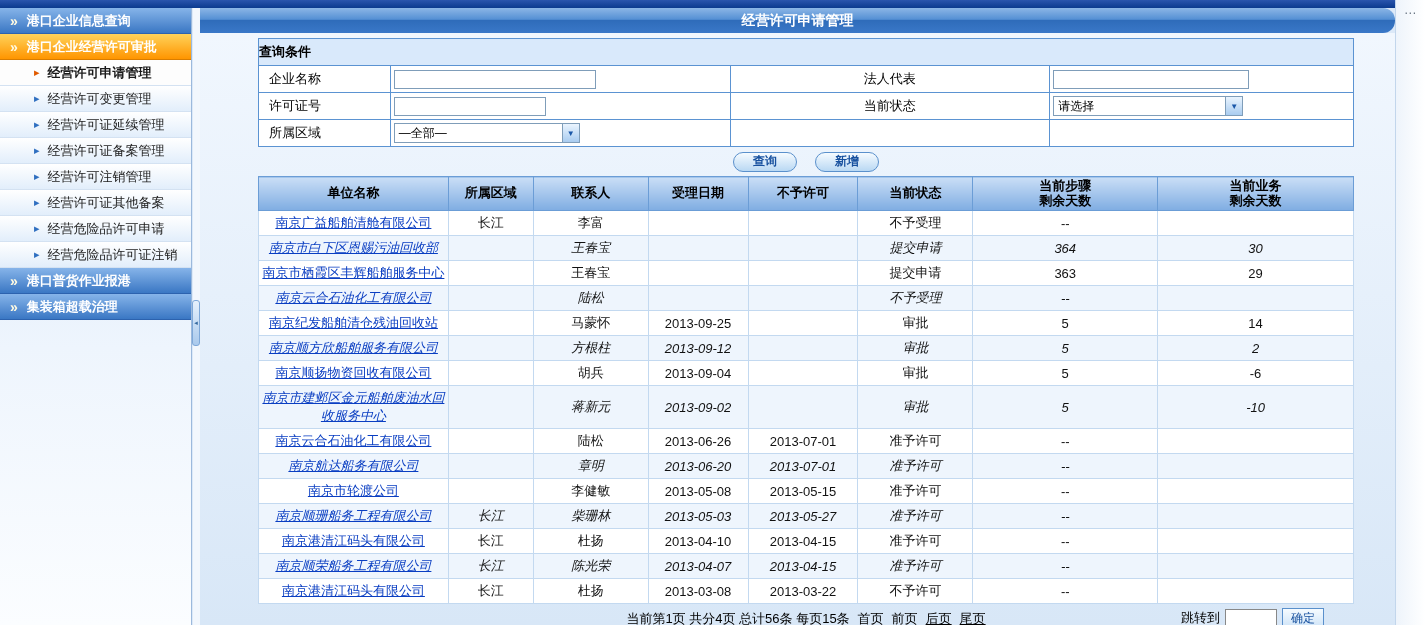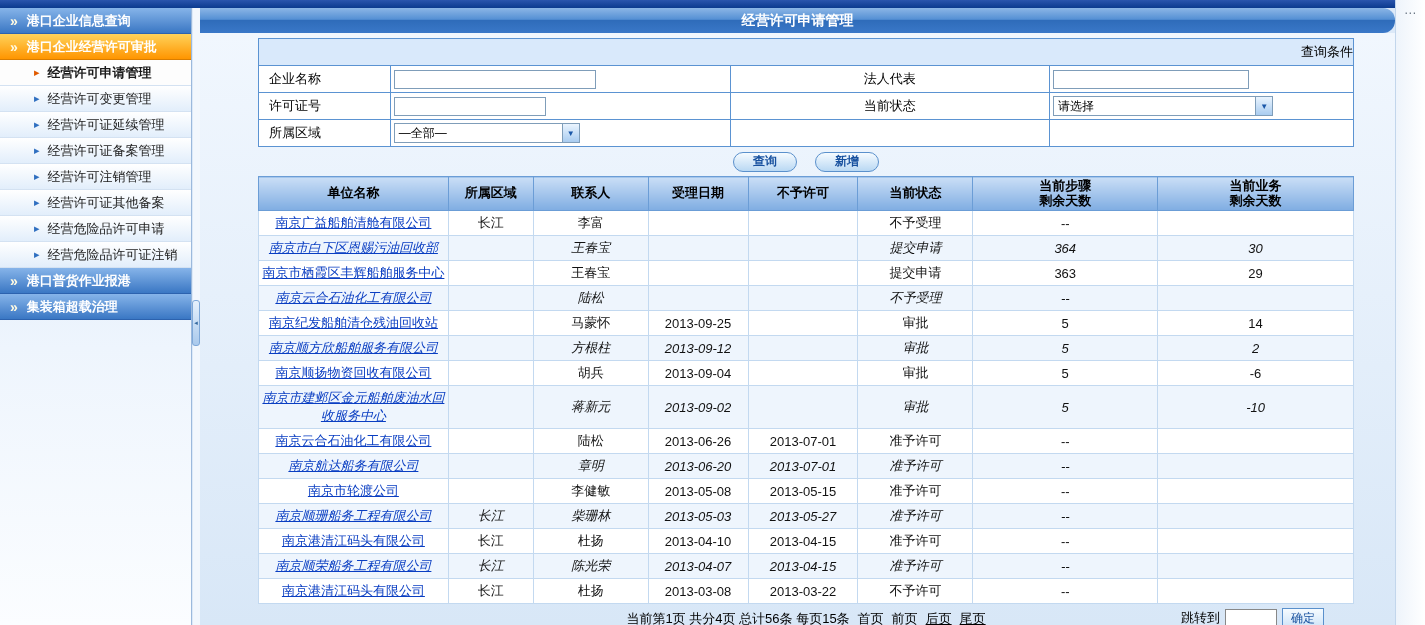--- a/index.html
+++ b/index.html
@@ -40,21 +40,21 @@
   .titlebar { height:25px; border-radius:0 12px 12px 0;
               background:linear-gradient(#8cb6e6 0%,#5590d4 45%,#2f6cba 50%,#3a78c8 100%);
               display:flex; align-items:center; justify-content:center;
               color:#fff; font-weight:bold; font-size:14px; }
   .content { height:592px; background:linear-gradient(#f1f7fe,#d8e7f7); padding-top:5px; }
   .panel { width:1096px; margin-left:58px; }
 
   
   table.query { width:1096px; border-collapse:collapse; background:#fff; }
   table.query td { border:1px solid #5b93d2; height:27px; font-size:13px; color:#000; }
-  .q-title { background:#d9e9fb; text-align:right; font-weight:normal; }
+  .q-title { background:#d9e9fb; text-align:left; font-weight:bold; }
   .q-lab { padding-left:10px; }
   .q-lab.c { text-align:center; padding-left:0; }
   .q-in { padding-left:3px; }
   input.txt { height:19px; border:1px solid #7f9db9; font-size:12px; padding:0 2px; background:#fff; }
   .sel { display:flex; justify-content:space-between; align-items:center; height:20px;
          border:1px solid #7f9db9; background:#fff; font-size:12px; padding-left:4px; cursor:pointer; }
   .selbtn { width:17px; height:18px; border-left:1px solid #7f9db9;
             background:linear-gradient(#eaf4fe,#a9ccf0); color:#1a57a8; font-size:8px;
             display:flex; align-items:center; justify-content:center; }
 
@@ -175,21 +175,21 @@
             <td class="q-lab">企业名称</td>
             <td class="q-in"><input class="txt" style="width: 202px;"></td>
             <td class="q-lab c">法人代表</td>
             <td class="q-in"><input class="txt" style="width: 196px;"></td>
           </tr>
           <tr>
             <td class="q-lab">许可证号</td>
             <td class="q-in"><input class="txt" style="width: 152px;"></td>
             <td class="q-lab c">当前状态</td>
             <td class="q-in">
-              <div class="sel" style="width:220px">
+              <div class="sel" style="width:190px">
                 <span>请选择</span>
                 <span class="selbtn">▼</span>
               </div>
             </td>
           </tr>
           <tr>
             <td class="q-lab">所属区域</td>
             <td class="q-in">
               <div class="sel" style="width:186px">
                 <span>—全部—</span>

